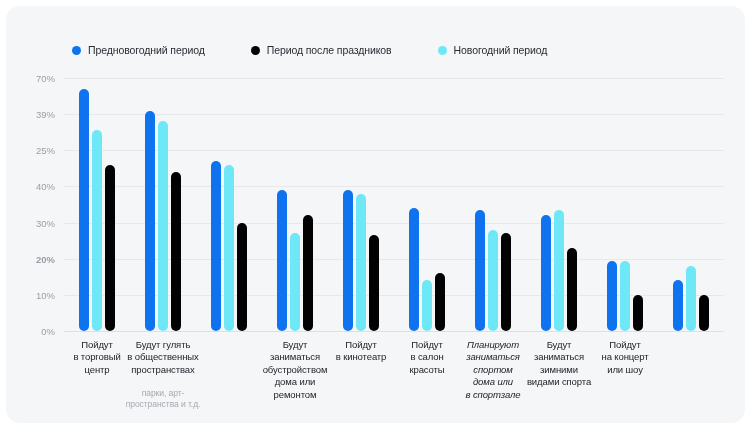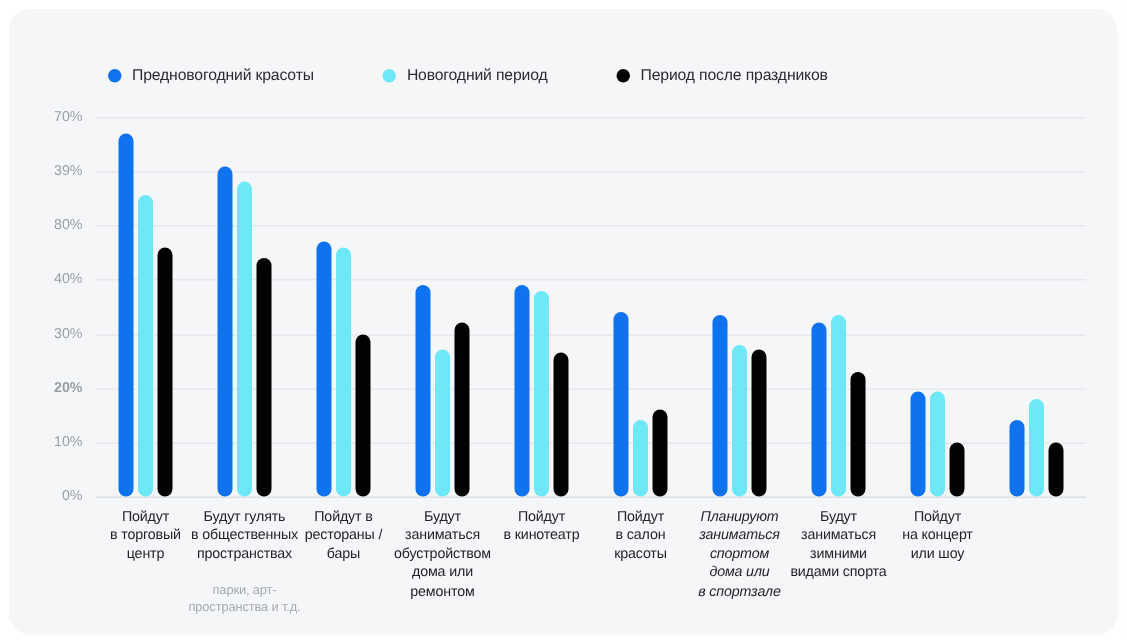--- a/index.html
+++ b/index.html
@@ -106,50 +106,50 @@
   }
 </style>
 </head>
 <body>
 
 <div id="card">
 
   <div id="legend">
       <div class="legend-item">
         <span class="legend-dot" style="background: rgb(15, 114, 239);"></span>
-        <span class="legend-label">Предновогодний красоты</span>
+        <span class="legend-label">Предновогодний период</span>
+      </div>
+      <div class="legend-item">
+        <span class="legend-dot" style="background: rgb(2, 2, 3);"></span>
+        <span class="legend-label">Период после праздников</span>
       </div>
       <div class="legend-item">
         <span class="legend-dot" style="background: rgb(110, 231, 247);"></span>
         <span class="legend-label">Новогодний период</span>
       </div>
-      <div class="legend-item">
-        <span class="legend-dot" style="background: rgb(2, 2, 3);"></span>
-        <span class="legend-label">Период после праздников</span>
-      </div>
     </div>
 
   <div id="plot">
       <div class="gridline baseline" style="top: 253px;">
         <span class="ytick">0%</span>
       </div>
       <div class="gridline" style="top: 216.857px; text-align: center;">
         <span class="ytick">10%</span>
       </div>
       <div class="gridline" style="top: 180.714px; font-weight: bold;">
         <span class="ytick">20%</span>
       </div>
       <div class="gridline" style="top: 144.571px;">
         <span class="ytick">30%</span>
       </div>
       <div class="gridline" style="top: 108.429px;">
         <span class="ytick">40%</span>
       </div>
       <div class="gridline" style="top: 72.2857px;">
-        <span class="ytick">80%</span>
+        <span class="ytick">25%</span>
       </div>
       <div class="gridline" style="top: 36.1429px;">
         <span class="ytick">39%</span>
       </div>
       <div class="gridline" style="top: 0px;">
         <span class="ytick">70%</span>
       </div>
       <div class="group" style="left: 0px; width: 66px;">
         <div class="bar" title="Предновогодний период: 67%" style="background: rgb(15, 114, 239); height: 242.157px;"></div>
         <div class="bar" title="Новогодний период: 55.5%" style="background: rgb(110, 231, 247); height: 200.593px;"></div>
@@ -198,21 +198,20 @@
       <div class="group" style="left: 594px; width: 66px;">
         <div class="bar" title="Предновогодний период: 14%" style="background: rgb(15, 114, 239); height: 50.6px;"></div>
         <div class="bar" title="Новогодний период: 18%" style="background: rgb(110, 231, 247); height: 65.0571px;"></div>
         <div class="bar" title="Период после праздников: 10%" style="background: rgb(2, 2, 3); height: 36.1429px;"></div>
       </div>
     </div>
 
   <div id="xlabels">
       <div class="xlabel" style="left: -6px; width: 78px;"><span>Пойдут<br>в торговый<br>центр</span></div>
       <div class="xlabel" style="left: 60px; width: 78px;"><span>Будут гулять<br>в общественных<br>пространствах</span><span class="sub">парки, арт-<br>пространства и т.д.</span></div>
-      <div class="xlabel" style="left: 126px; width: 78px;"><span>Пойдут в<br>рестораны /<br>бары</span></div>
       <div class="xlabel" style="left: 192px; width: 78px;"><span>Будут<br>заниматься<br>обустройством<br>дома или<br>ремонтом</span></div>
       <div class="xlabel" style="left: 258px; width: 78px;"><span>Пойдут<br>в кинотеатр</span></div>
       <div class="xlabel" style="left: 324px; width: 78px;"><span>Пойдут<br>в салон<br>красоты</span></div>
       <div class="xlabel" style="left: 390px; width: 78px; font-style: italic;"><span>Планируют<br>заниматься<br>спортом<br>дома или<br>в спортзале</span></div>
       <div class="xlabel" style="left: 456px; width: 78px;"><span>Будут<br>заниматься<br>зимними<br>видами спорта</span></div>
       <div class="xlabel" style="left: 522px; width: 78px;"><span>Пойдут<br>на концерт<br>или шоу</span></div>
     </div>
 
 </div>
 

